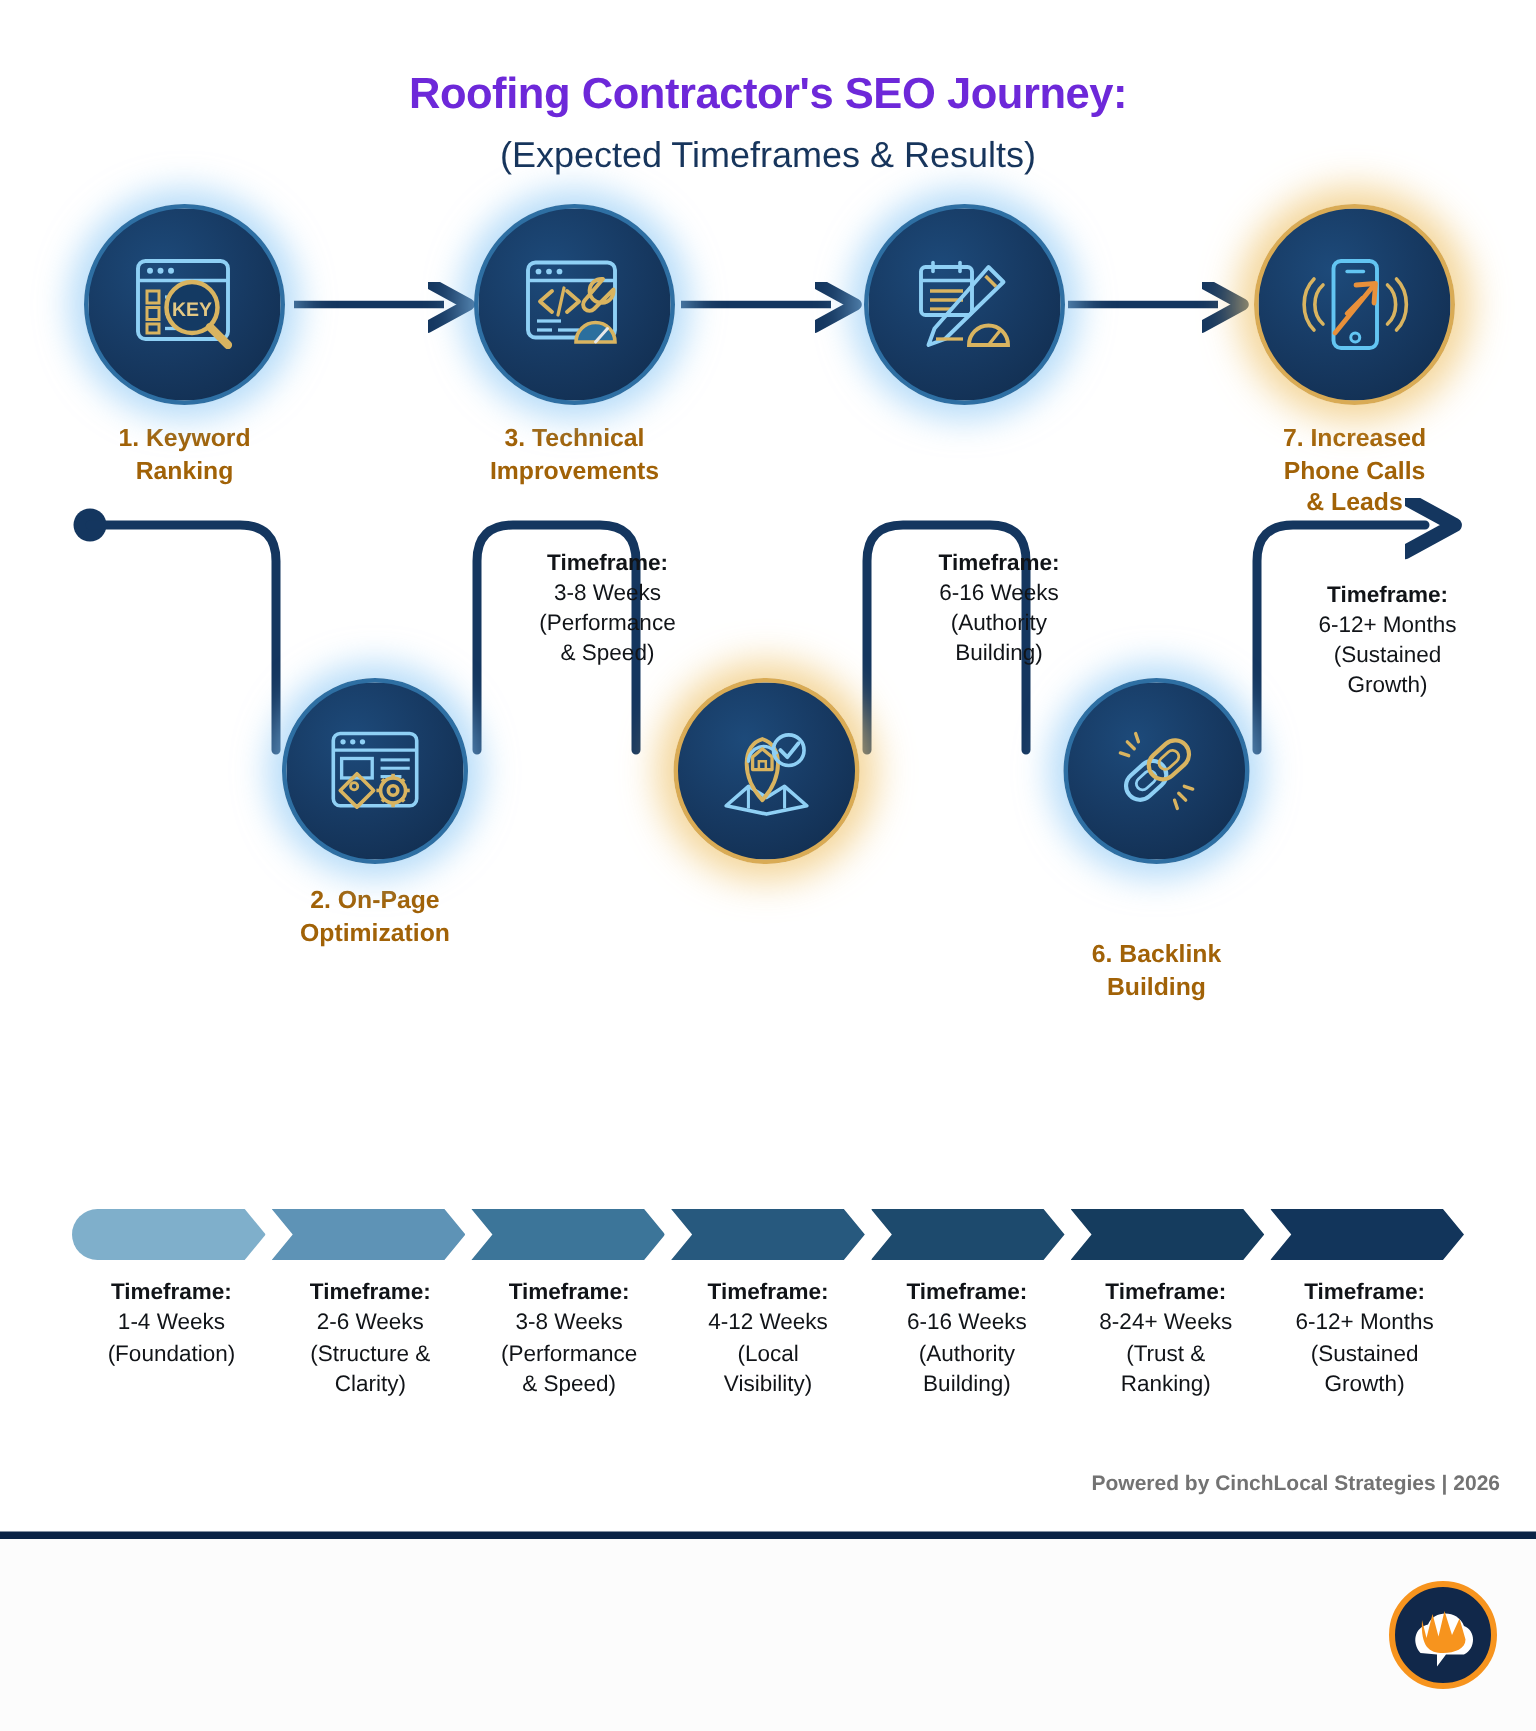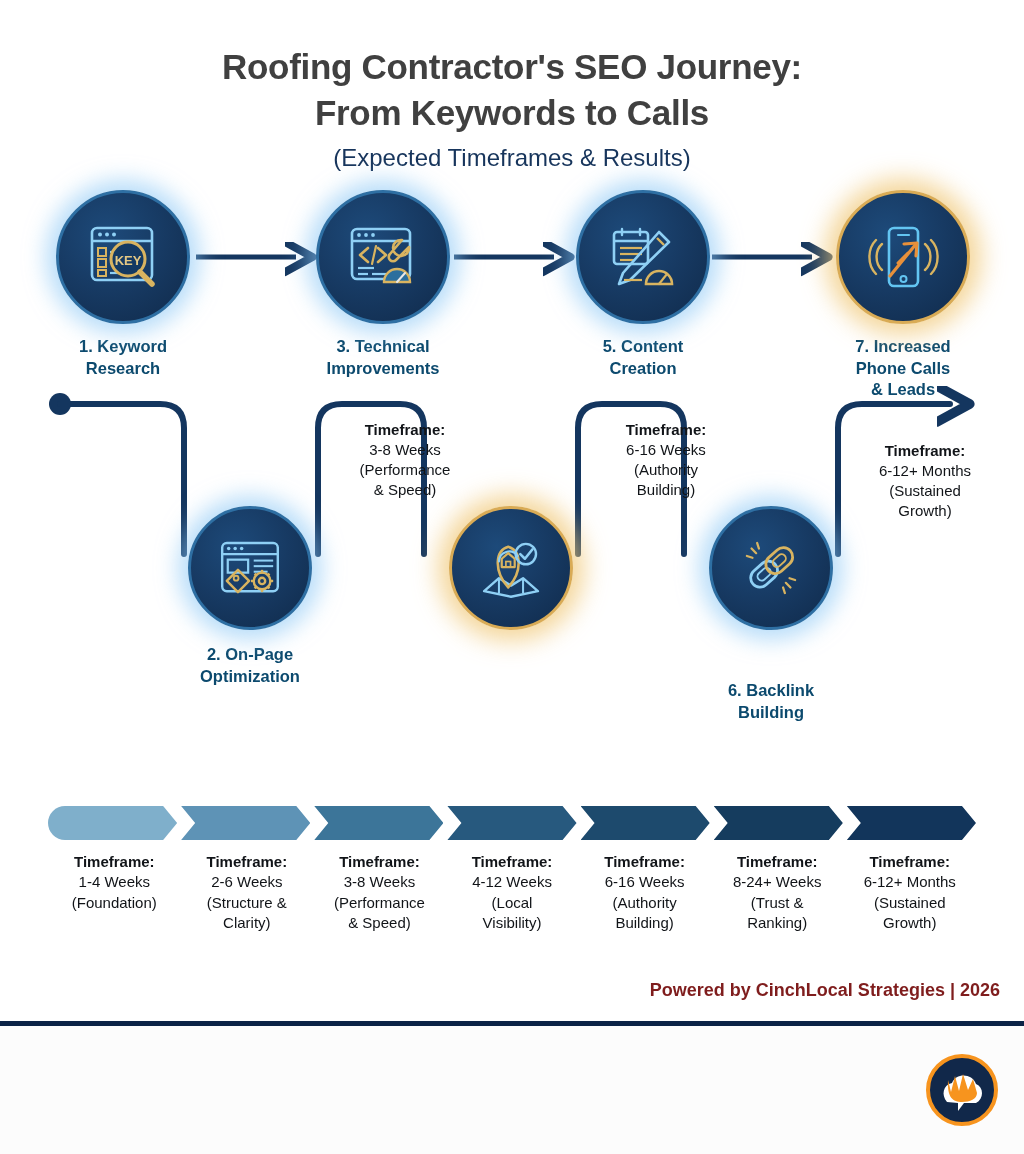--- a/index.html
+++ b/index.html
@@ -7,21 +7,21 @@
     width:1024px; height:1154px;
     background:#ffffff;
     font-family:"Liberation Sans", sans-serif;
     position:relative;
     overflow:hidden;
   }
 
   
   .header { padding-top:44px; text-align:center; }
   .title-l1, .title-l2 {
-    font-size:35px; font-weight:bold; color:#404040;
+    font-size:29px; font-weight:bold; color:#6d28d9;
     letter-spacing:-0.3px; line-height:1.32;
   }
   .subtitle {
     font-size:24px; color:#17355c; line-height:1.5; margin-top:4px;
     font-weight:400;
   }
 
   
   .flow { position:relative; width:1004px; height:560px; margin-top:18px;padding-left:28px; }
 
@@ -41,21 +41,21 @@
   .circle.gold {
     border:3px solid #d9ab55;
     box-shadow:0 0 24px 11px rgba(240,200,120,0.75);
   }
   .circle.small { width:124px; height:124px; }
   .circle-wrap.small { width:124px; height:124px; }
 
   .node-label {
     position:absolute; width:200px; left:-33px;
     text-align:center; font-size:16.5px; font-weight:bold;
-    color:#0c4a6e; line-height:1.3;
+    color:#a16207; line-height:1.3;
   }
   .circle-wrap.small + .node-label { left:-38px; }
 
   .tf-note {
     position:absolute; width:160px; text-align:center;
     font-size:15px; color:#111418; line-height:1.32;
   }
   .tf-note b { font-weight:bold; }
 
   
@@ -67,21 +67,21 @@
   .chev:last-child { margin-right:0; }
   .tl-labels { display:flex; margin:12px 48px 0 48px; }
   .tl-cell {
     flex:1; text-align:center; font-size:15px; color:#111418;
     line-height:1.36; padding:0 4px;
   }
   .tl-cell .hd { font-weight:bold; display:block; }
 
   .powered {
     position:absolute; right:24px; top:980px;
-    font-size:18px; font-weight:bold; color:#7f1d1d;
+    font-size:14px; font-weight:bold; color:#737373;
   }
 
   
   .divider {
     position:absolute; left:0; top:1021px; width:1024px; height:5px;
     background:#0b2346;
   }
   .footer {
     position:absolute; left:0; top:1026px; width:1024px; height:128px;
     background:#fcfcfc;
@@ -95,21 +95,20 @@
     width:72px; height:72px; border-radius:50%;
     background:#11284a; border:4px solid #f7941e;
     display:flex; align-items:center; justify-content:center;
   }
 </style>
 </head>
 <body>
 
 <div class="header">
   <div class="title-l1">Roofing Contractor's SEO Journey:</div>
-  <div class="title-l2">From Keywords to Calls</div>
   <div class="subtitle">(Expected Timeframes &amp; Results)</div>
 </div>
 
 <div class="flow">
 
   <svg class="flow-lines" viewBox="0 0 1024 560">
     <defs>
       <marker id="ah" markerWidth="7" markerHeight="7" refX="2.2" refY="3" orient="auto">
         <path d="M0,0 L5.5,3 L0,6" fill="none" stroke="#14365f" stroke-width="1.6" stroke-linecap="round" stroke-linejoin="round"></path>
       </marker>
@@ -142,21 +141,21 @@
           <line x1="28" y1="47" x2="40" y2="47" stroke="#8fd0f5" stroke-width="2.2"></line>
           <line x1="28" y1="57" x2="38" y2="57" stroke="#8fd0f5" stroke-width="2.2"></line>
           <circle cx="46" cy="43" r="17" fill="#143a63" stroke="#d9b460" stroke-width="3"></circle>
           <text x="46" y="48.5" font-family="Liberation Sans, sans-serif" font-size="13" font-weight="bold" fill="#e3c884" text-anchor="middle">KEY</text>
           <line x1="58" y1="56" x2="70" y2="68" stroke="#d9b460" stroke-width="5.5" stroke-linecap="round"></line>
         </svg>
       </div>
     </div>
     <div class="node-label" style="top:146px;">
       <span>1. Keyword</span><br>
-      <span>Research</span>
+      <span>Ranking</span>
     </div>
   </div>
 
   <div class="node" style="left:316px; top:-4px;">
     <div class="circle-wrap">
       <div class="circle">
         <svg width="82" height="82" viewBox="0 0 82 82">
           <rect x="10" y="13" width="58" height="50" rx="5" fill="none" stroke="#8fd0f5" stroke-width="2.6"></rect>
           <line x1="10" y1="25" x2="68" y2="25" stroke="#8fd0f5" stroke-width="2.4"></line>
           <circle cx="17" cy="19" r="1.9" fill="#8fd0f5"></circle>
@@ -191,24 +190,20 @@
           <line x1="18" y1="32" x2="40" y2="32" stroke="#d9b460" stroke-width="2.2"></line>
           <line x1="18" y1="38" x2="40" y2="38" stroke="#d9b460" stroke-width="2.2"></line>
           <line x1="18" y1="44" x2="33" y2="44" stroke="#d9b460" stroke-width="2.2"></line>
           <path d="M57,16 L67,26 L28,64 L17,68 L21,57 Z" fill="none" stroke="#8fd0f5" stroke-width="2.6" stroke-linejoin="round"></path>
           <line x1="55" y1="22" x2="62" y2="29" stroke="#d9b460" stroke-width="2.4"></line>
           <line x1="22" y1="64" x2="40" y2="64" stroke="#d9b460" stroke-width="2.2"></line>
           <path d="M44,68 a13,13 0 0,1 26,0 z" fill="none" stroke="#d9b460" stroke-width="2.6"></path>
           <line x1="57" y1="68" x2="65" y2="58" stroke="#d9b460" stroke-width="2.2" stroke-linecap="round"></line>
         </svg>
       </div>
-    </div>
-    <div class="node-label" style="top:146px;">
-      <span>5. Content</span><br>
-      <span>Creation</span>
     </div>
   </div>
 
   <div class="node" style="left:836px; top:-4px;">
     <div class="circle-wrap">
       <div class="circle gold">
         <svg width="82" height="82" viewBox="0 0 82 82">
           <rect x="27" y="12" width="29" height="58" rx="5" fill="none" stroke="#63c5f2" stroke-width="2.6"></rect>
           <line x1="36" y1="19" x2="47" y2="19" stroke="#63c5f2" stroke-width="2.2" stroke-linecap="round"></line>
           <circle cx="41.5" cy="63" r="3" fill="none" stroke="#63c5f2" stroke-width="2"></circle>

